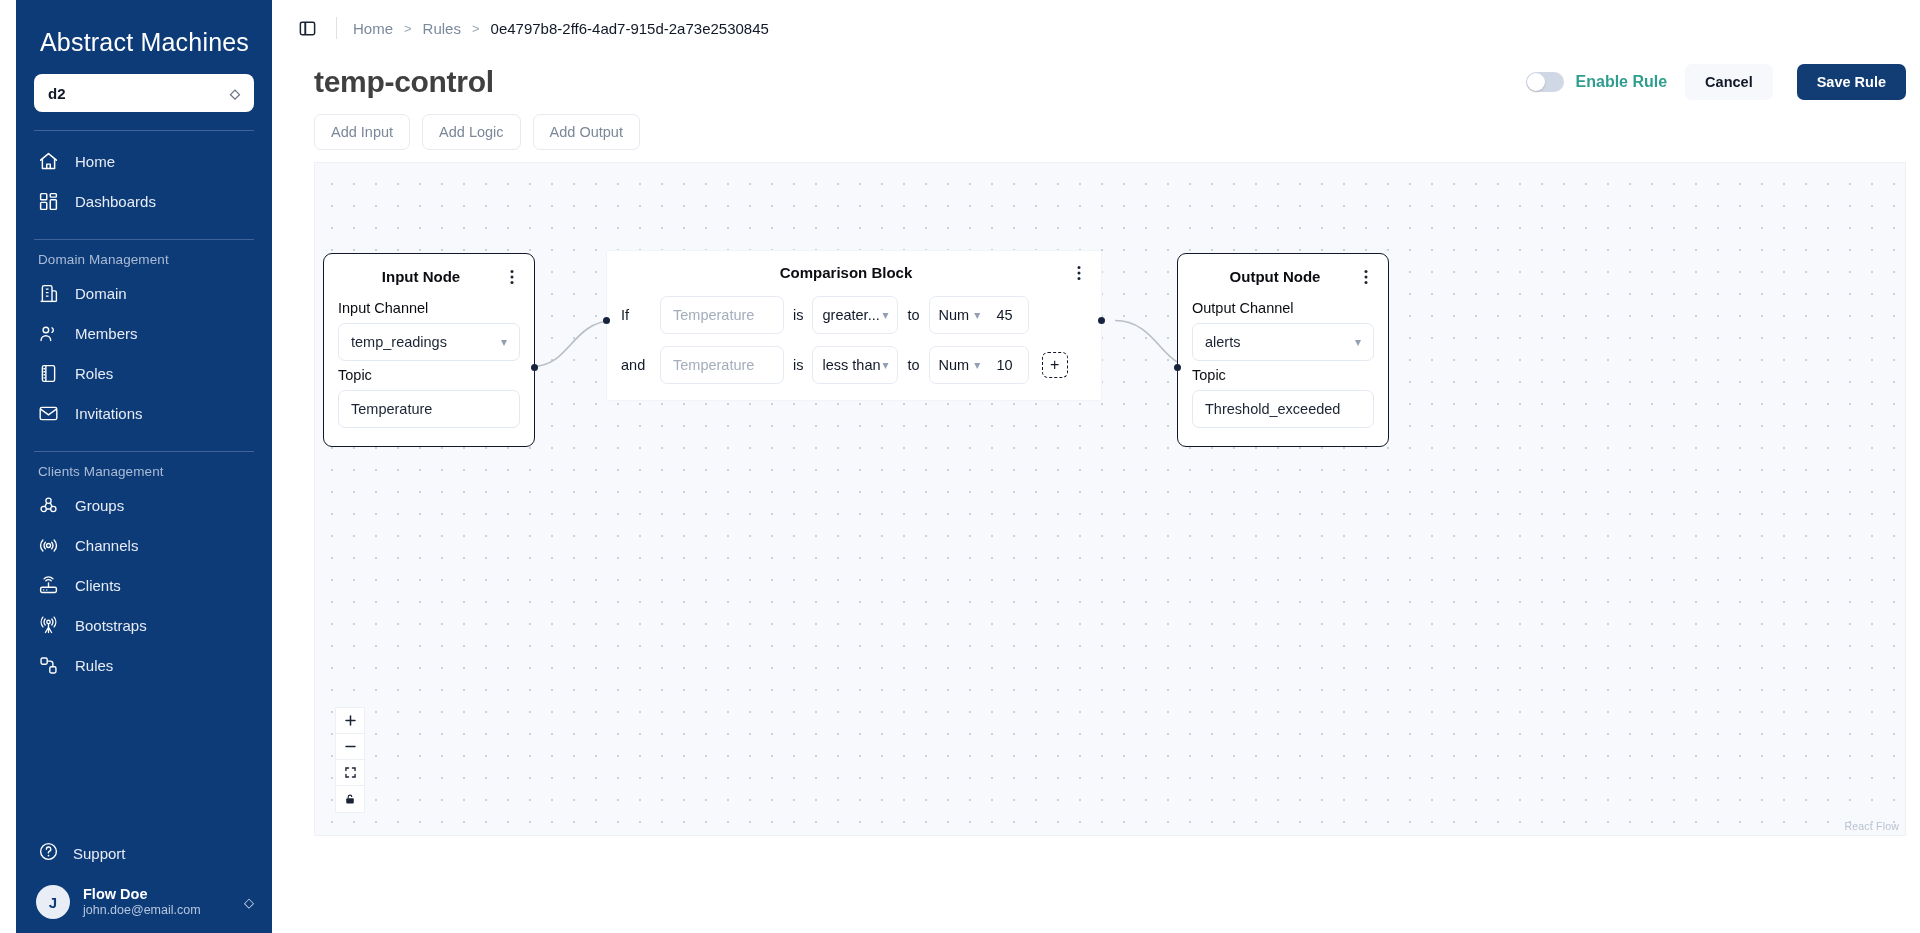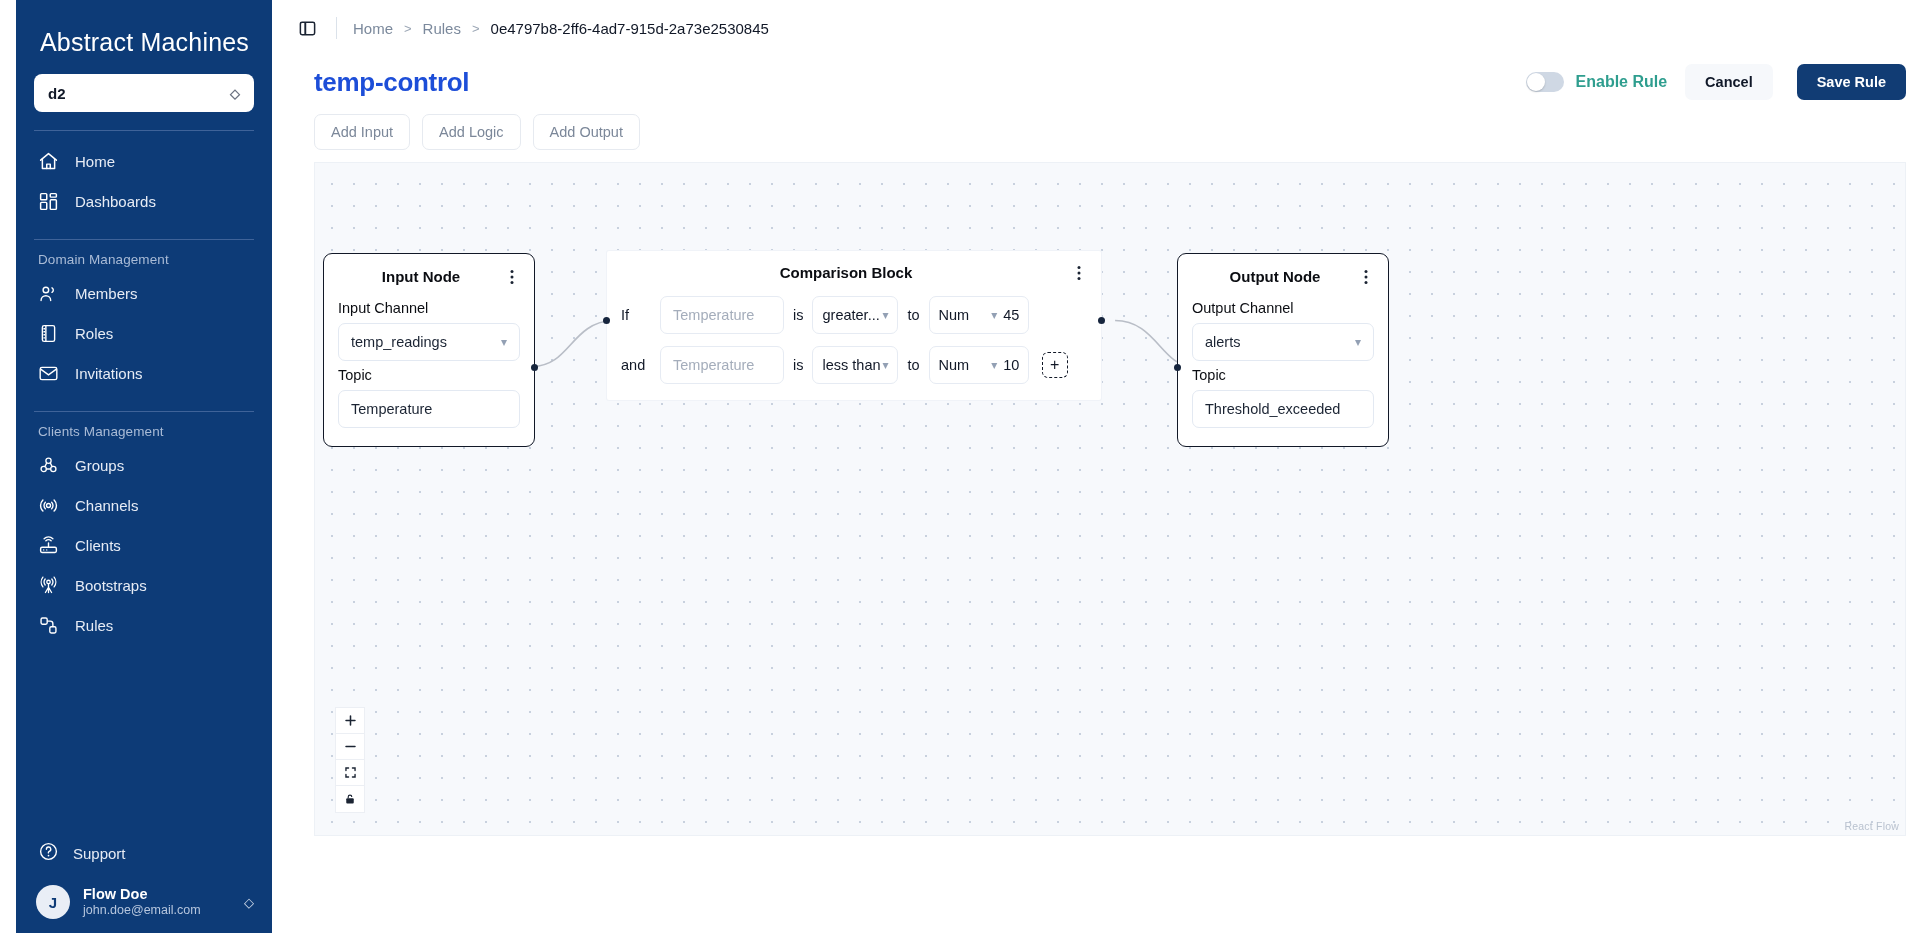--- a/index.html
+++ b/index.html
@@ -77,21 +77,21 @@
   .panel-toggle { width: 22px; height: 22px; display:flex; align-items:center; justify-content:center; cursor: pointer; }
   .vsep { width: 1px; height: 22px; background: #dbe2ea; margin: 0 16px 0 18px; }
   .crumbs { display: flex; align-items: center; gap: 11px; font-size: 15px; }
   .crumb-link { color: #7b899c; cursor: pointer; }
   .crumb-sep { color: #9aa5b4; font-size: 13px; }
   .crumb-current { color: #111827; }
 
   .titlebar {
     display: flex; align-items: center; padding: 8px 30px 0 42px; flex-shrink: 0;
   }
-  .page-title { font-size: 26px; font-weight: 700; color: #1d4ed8; letter-spacing: -.3px; }
+  .page-title { font-size: 30px; font-weight: 700; color: #404040; letter-spacing: -.3px; }
   .title-actions { margin-left: auto; display: flex; align-items: center; gap: 18px; }
   .toggle-wrap { display: flex; align-items: center; gap: 12px; }
   .switch {
     width: 38px; height: 20px; border-radius: 10px; background: #cfd8e4;
     position: relative; cursor: pointer; flex-shrink: 0;
   }
   .switch .knob {
     position: absolute; left: 1px; top: 1px; width: 18px; height: 18px;
     border-radius: 50%; background: #fff; box-shadow: 0 1px 2px rgba(0,0,0,.18);
   }
@@ -174,21 +174,21 @@
     height: 38px; width: 86px; border: 1px solid #e6ebf3; border-radius: 7px;
     display: flex; align-items: center; justify-content: space-between;
     padding: 0 9px; font-size: 14.5px; color: #111827; background: #fff; cursor: pointer;
   }
   .cmp-to { font-size: 14.5px; color: #111827; }
   .cmp-val {
     height: 38px; width: 100px; border: 1px solid #e6ebf3; border-radius: 7px;
     display: flex; align-items: center; gap: 6px;
     padding: 0 9px; font-size: 14.5px; color: #111827; background: #fff;
   }
-  .cmp-val .type { display: flex; align-items: center; gap: 22px; cursor: pointer; }
+  .cmp-val .type { display: flex; align-items: center; gap: 5px; cursor: pointer; }
   .cmp-val .num { margin-left: auto; padding-right: 6px; }
   .add-cond {
     width: 26px; height: 26px; border: 1.6px dashed #111827; border-radius: 6px;
     display: flex; align-items: center; justify-content: center;
     font-size: 16px; color: #111827; cursor: pointer; margin-left: 4px; flex-shrink: 0;
   }
 
   .controls {
     position: absolute; left: 20px; bottom: 22px;
     width: 30px; background: #ffffff; border: 1px solid #eceff4;
@@ -242,20 +242,31 @@
             </svg>
         </span>
         <span>Dashboards</span>
       </div>
     </nav>
 
     <div class="sb-divider"></div>
     <div class="section-label">Domain Management</div>
 
     <nav class="nav" style="padding-top:0">
+      <div class="nav-item">
+        <span class="ico">
+          <svg viewBox="0 0 24 24" fill="none" stroke="#ffffff" stroke-width="1.6">
+              <path d="M5 21V5a2 2 0 0 1 2-2h7a2 2 0 0 1 2 2v16"></path>
+              <path d="M16 9h3a2 2 0 0 1 2 2v10"></path>
+              <path d="M3 21h18"></path>
+              <path d="M9 7h3M9 11h3M9 15h3"></path>
+            </svg>
+        </span>
+        <span>Domain</span>
+      </div>
       <div class="nav-item">
         <span class="ico">
           <svg viewBox="0 0 24 24" fill="none" stroke="#ffffff" stroke-width="1.6" stroke-linecap="round">
               <circle cx="9" cy="8" r="3.2"></circle>
               <path d="M3.5 20c0-3.2 2.5-5.5 5.5-5.5s5.5 2.3 5.5 5.5"></path>
               <path d="M16 5.5a3 3 0 0 1 0 5.2"></path>
             </svg>
         </span>
         <span>Members</span>
       </div>

